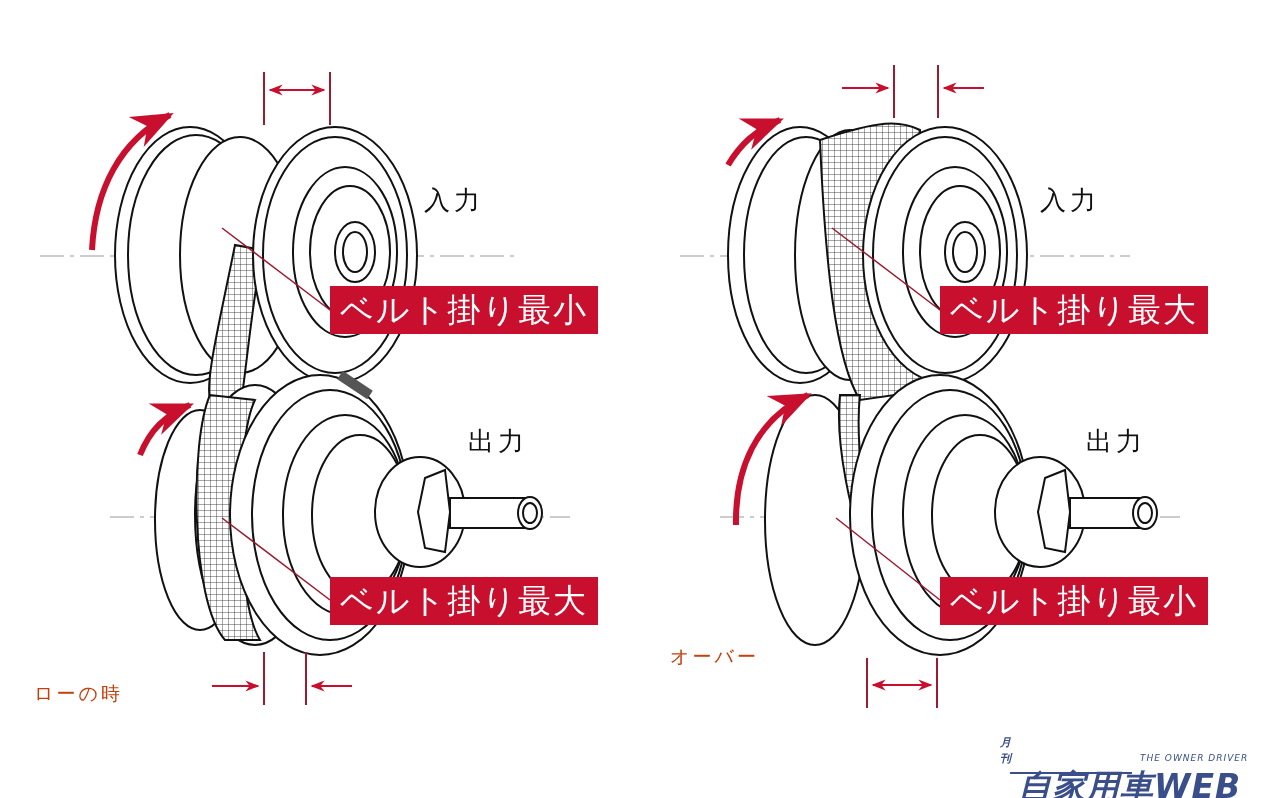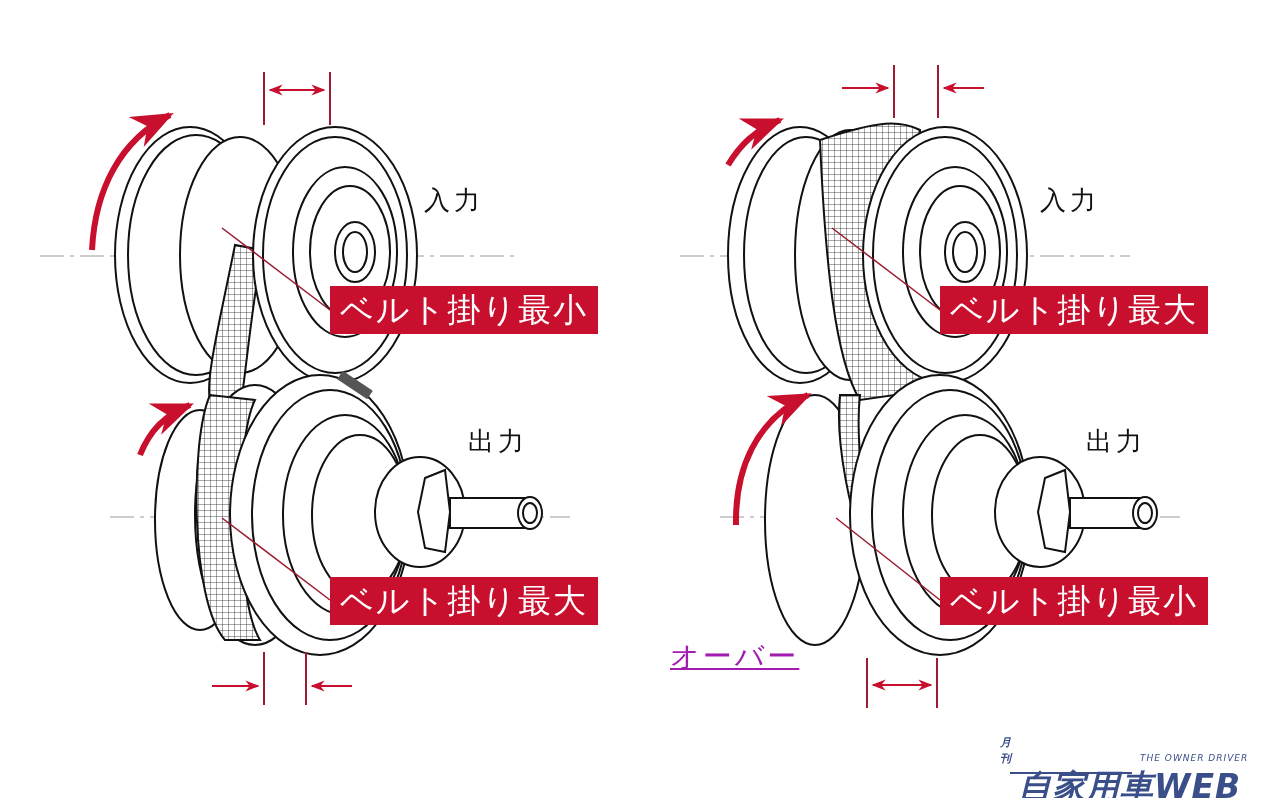--- a/index.html
+++ b/index.html
@@ -4,21 +4,21 @@
 <style>
   html, body { margin:0; padding:0; background:#ffffff; }
   body { width:1280px; height:798px; position:relative; overflow:hidden;
          font-family:"DejaVu Sans", "Liberation Sans", sans-serif; }
   .stage { position:absolute; left:0; top:0; width:1280px; height:688px; }
   svg.art { position:absolute; left:0; top:0; }
   .label-box { position:absolute; background:#c8102e; color:#ffffff;
                font-size:33px; letter-spacing:2px; line-height:48px; height:48px;
                padding:0 10px; white-space:nowrap; font-weight:normal; }
   .jp { position:absolute; color:#111111; font-size:26px; letter-spacing:4px; white-space:nowrap; }
-  .caption { position:absolute; color:#a21caf; font-size:29px; letter-spacing:3px; line-height:40px; white-space:pre;text-decoration:underline; }
+  .caption { position:absolute; color:#c2410c; font-size:19px; letter-spacing:3px; line-height:40px; white-space:pre; }
   .logo { position:absolute; left:1000px; top:733px; width:260px; height:50px; }
   .logo-small { position:absolute; left:0; top:2px; color:#3a4f8a; font-size:11px; line-height:16px; width:14px; font-style:italic; font-weight:bold; }
   .logo-main { position:absolute; left:18px; top:-4px; color:#3a4f8a; font-size:33px; font-style:italic; letter-spacing:1px; font-weight:bold;margin-top:36px; }
   .logo-sub { position:absolute; left:140px; top:20px; color:#3a4f8a; font-size:9px; font-style:italic; font-weight:normal; letter-spacing:1px; }
   .logo-rule { position:absolute; left:10px; top:39px; width:122px; height:2px; background:#3a4f8a; }
 </style>
 </head>
 <body>
 
 <div class="stage">
@@ -130,20 +130,21 @@
       <line x1="873" y1="685" x2="931" y2="685" stroke="#c8102e" marker-start="url(#ah)" marker-end="url(#ah)"></line>
       <line x1="832" y1="228" x2="940" y2="310" stroke="#9b1b30" stroke-width="1.5"></line>
       <line x1="836" y1="518" x2="940" y2="600" stroke="#9b1b30" stroke-width="1.5"></line>
     </g>
   </svg>
 
   <div class="jp" style="left:424px;top:183px;">入力</div>
   <div class="jp" style="left:468px;top:424px;">出力</div>
   <div class="label-box" style="left:330px;top:286px;">ベルト掛り最小</div>
   <div class="label-box" style="left:330px;top:577px;">ベルト掛り最大</div>
+  <div class="caption" style="left:34px;top:673px;">ローの時</div>
 
   <div class="jp" style="left:1040px;top:183px;">入力</div>
   <div class="jp" style="left:1086px;top:424px;">出力</div>
   <div class="label-box" style="left:940px;top:286px;">ベルト掛り最大</div>
   <div class="label-box" style="left:940px;top:577px;">ベルト掛り最小</div>
   <div class="caption" style="left:670px;top:636px;">オーバー</div>
 
   <div class="logo">
     <div class="logo-small">月刊</div>
     <div class="logo-main">自家用車WEB</div>

